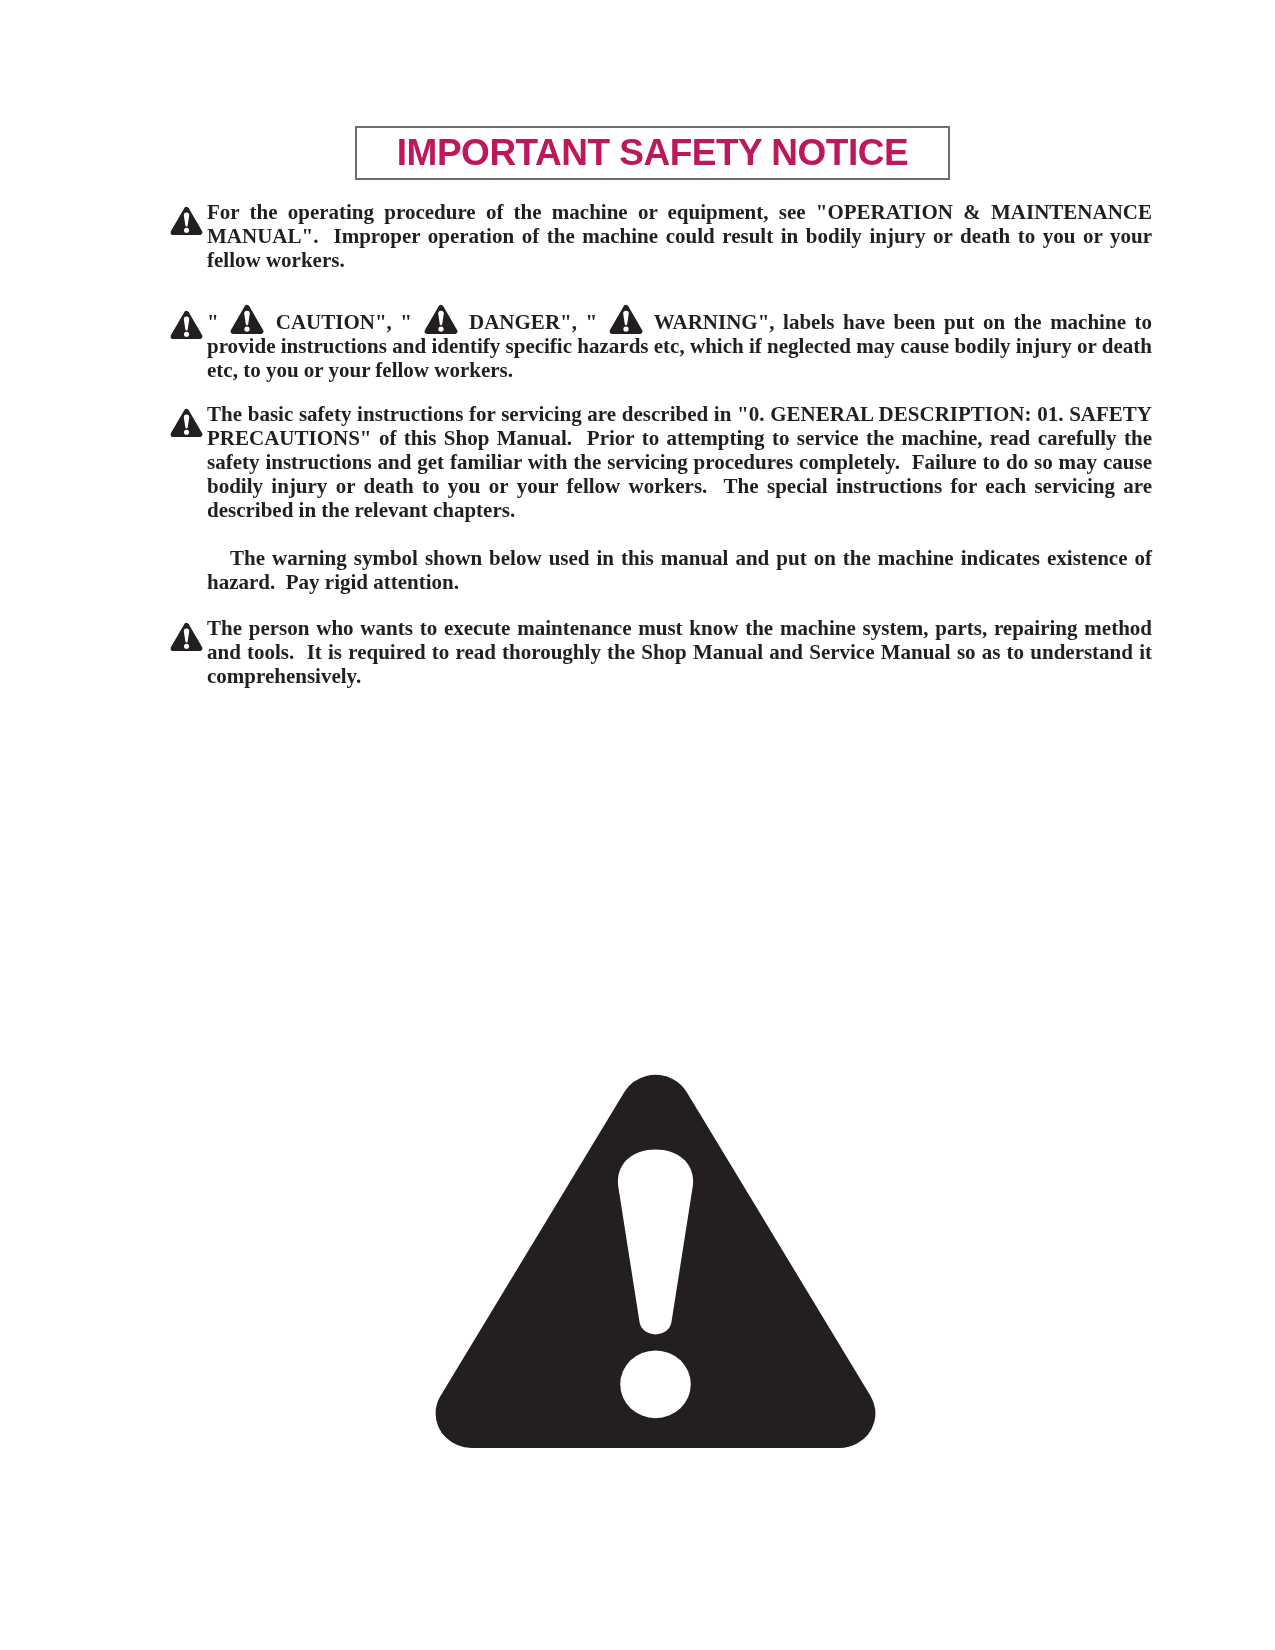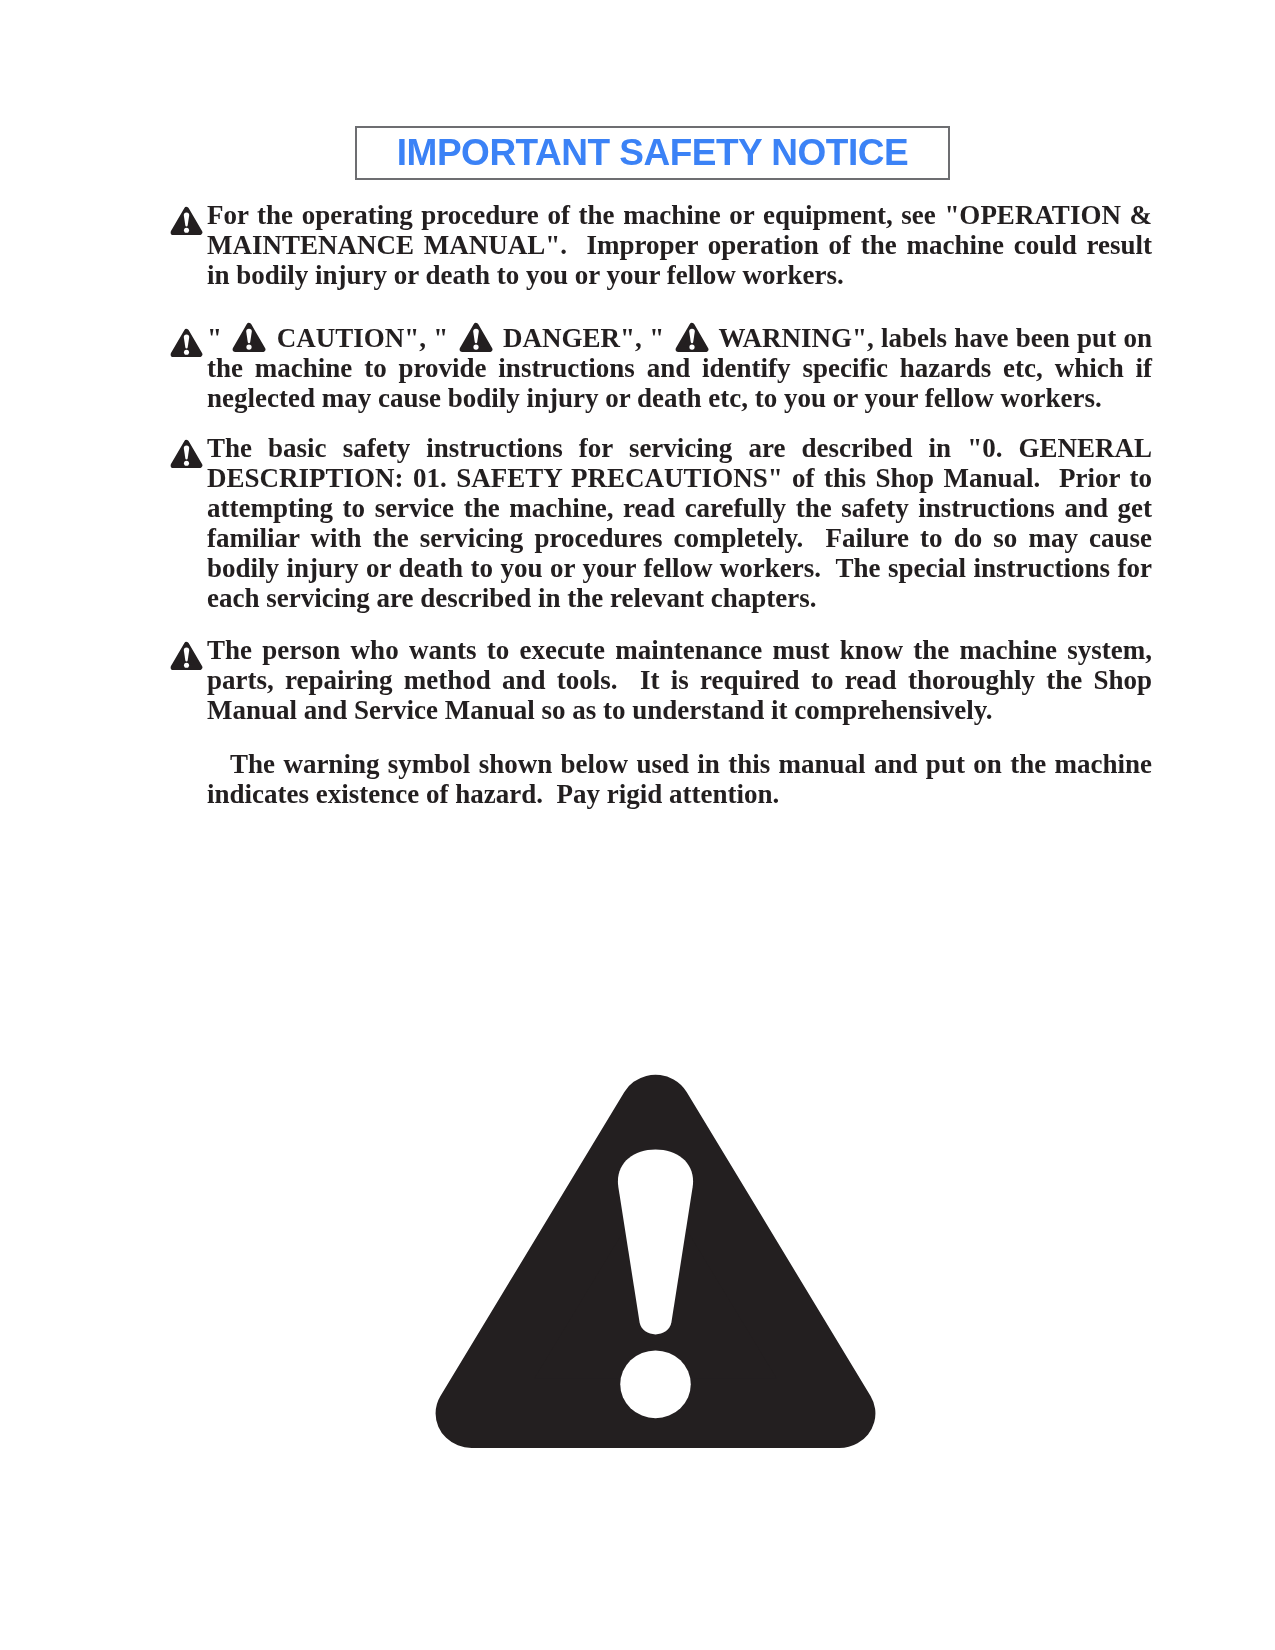--- a/index.html
+++ b/index.html
@@ -18,42 +18,42 @@
     width:591px;height:50px;
     border:2px solid #6d6e71;
     display:flex;align-items:center;justify-content:center;
     background:#ffffff;
   }
   .title-text{
     font-family:"Liberation Sans",sans-serif;
     font-weight:700;
     font-size:37px;
     letter-spacing:-0.5px;
-    color:#3b82f6;
+    color:#be185d;
     white-space:nowrap;
   }
   .content{
     position:absolute;
     left:170px;top:200px;
     width:982px;
   }
   .para{display:flex;align-items:flex-start;}
   .para-2{margin-top:32px;}
   .para-3{margin-top:20px;}
   .para-4{margin-top:22px;}
   .para-5{margin-top:24px;}
   .bullet{
     flex:0 0 37px;
     padding-top:6px;
   }
   .bullet svg{width:33px;height:29px;display:block;}
   .ptext{
     flex:1 1 auto;
-    font-size:27px;
-    line-height:30px;
+    font-size:21px;
+    line-height:24px;
     text-align:justify;
     text-justify:inter-word;
   }
   .indent-first .ptext{text-indent:23px;}
   .inline-icon{
     width:34px;height:30px;
     vertical-align:-5px;
     margin:0 3px;
   }
   .big-symbol{
@@ -112,32 +112,32 @@
 
     <div class="para para-3">
       <span class="bullet">
         <svg viewBox="0 0 120 106">
             <use href="#warn-tri"></use>
           </svg>
       </span>
       <span class="ptext">The basic safety instructions for servicing are described in "0. GENERAL DESCRIPTION: 01. SAFETY PRECAUTIONS" of this Shop Manual.&nbsp; Prior to attempting to service the machine, read carefully the safety instructions and get familiar with the servicing procedures completely.&nbsp; Failure to do so may cause bodily injury or death to you or your fellow workers.&nbsp; The special instructions for each servicing are described in the relevant chapters.</span>
     </div>
 
+    <div class="para para-5 indent-first">
+      <span class="bullet"></span>
+      <span class="ptext">The warning symbol shown below used in this manual and put on the machine indicates existence of hazard.&nbsp; Pay rigid attention.</span>
+    </div>
+
     <div class="para para-4">
       <span class="bullet">
         <svg viewBox="0 0 120 106">
             <use href="#warn-tri"></use>
           </svg>
       </span>
       <span class="ptext">The person who wants to execute maintenance must know the machine system, parts, repairing method and tools.&nbsp; It is required to read thoroughly the Shop Manual and Service Manual so as to understand it comprehensively.</span>
-    </div>
-
-    <div class="para para-5 indent-first">
-      <span class="bullet"></span>
-      <span class="ptext">The warning symbol shown below used in this manual and put on the machine indicates existence of hazard.&nbsp; Pay rigid attention.</span>
     </div>
 
   </div>
 
   <svg class="big-symbol" viewBox="0 0 120 106" preserveAspectRatio="none">
     <use href="#warn-tri"></use>
   </svg>
 
 </div>
 

